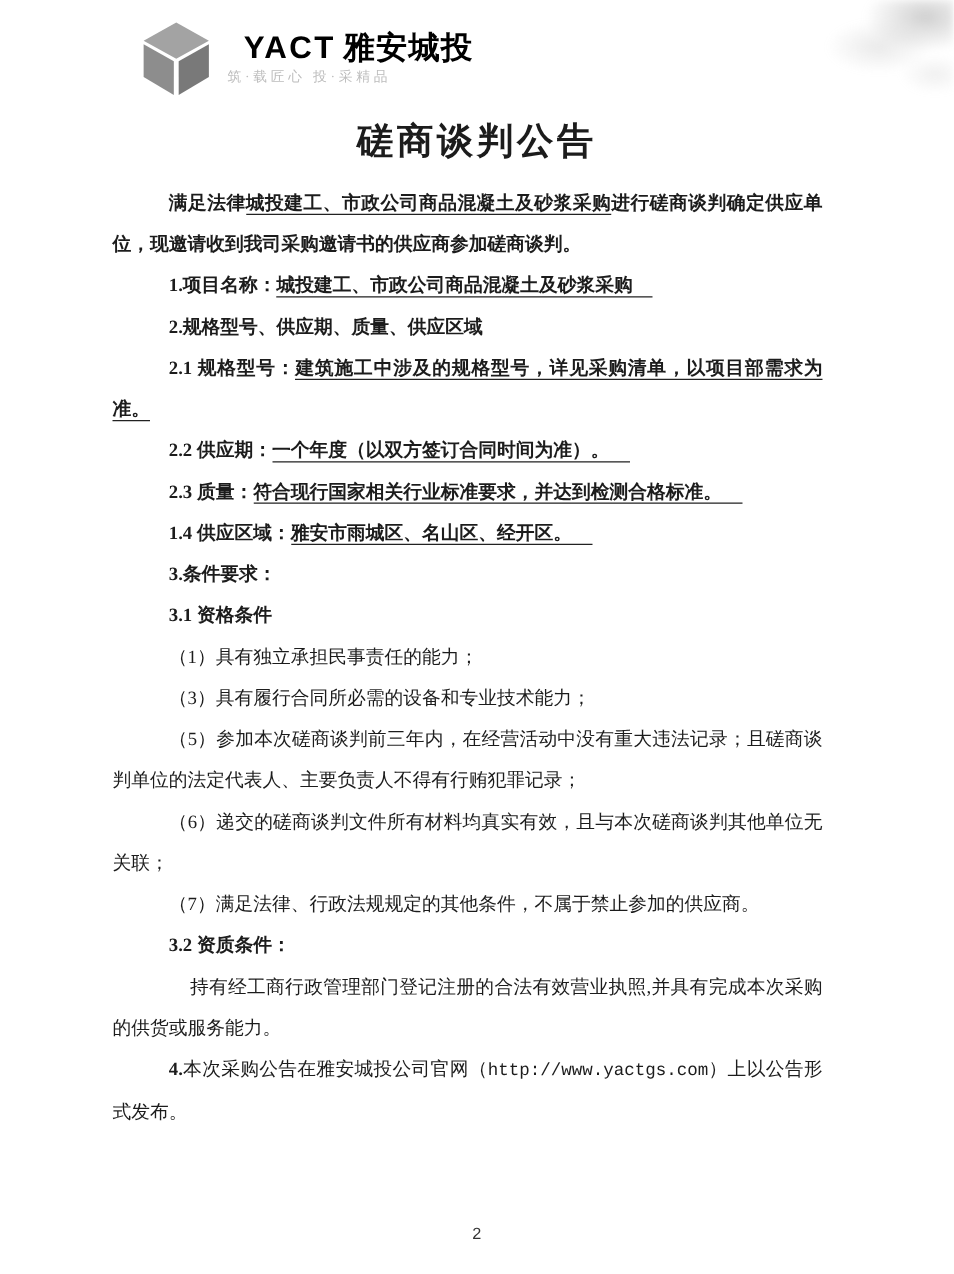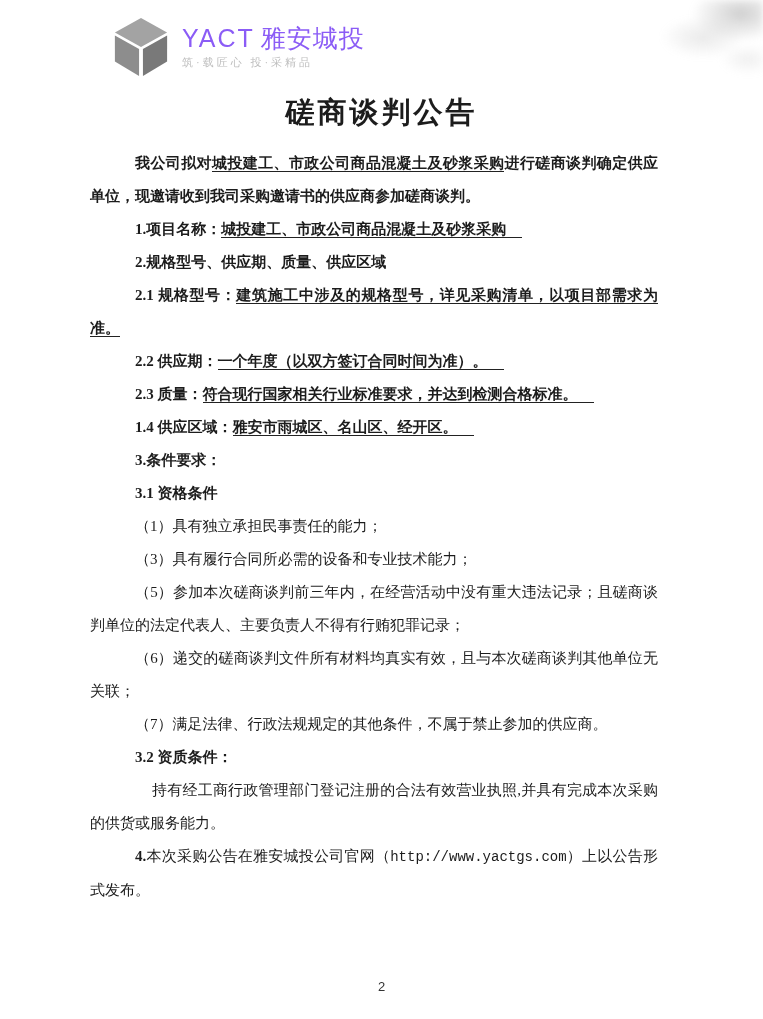--- a/index.html
+++ b/index.html
@@ -22,22 +22,22 @@
   }
   
   .logo-row {
     position:absolute; left:112px; top:16px;
     display:flex; align-items:flex-start; gap:12px;
   }
   .cube { width:58px; height:62px; }
   .brand-block { padding-top:9px; }
   .brand-line {
     font-family:"Liberation Sans","DejaVu Sans",sans-serif;
-    font-weight:normal; font-size:25px; line-height:26px;
-    color:#8b5cf6; letter-spacing:1px; white-space:nowrap;
+    font-weight:bold; font-size:25px; line-height:26px;
+    color:#000000; letter-spacing:1px; white-space:nowrap;margin-left:13px;
   }
   .brand-line .lat { letter-spacing:2px; margin-right:6px; }
   .tagline {
     font-size:11px; line-height:14px; margin-top:4px;
     color:#bdbdbd; letter-spacing:3px; white-space:nowrap;
   }
   
   .doc-title {
     position:absolute; top:93px; left:0; width:763px;
     text-align:center;
@@ -79,21 +79,21 @@
       <span class="lat">YACT</span><span>雅安城投</span>
     </div>
     <div class="tagline">筑·载匠心  投·采精品</div>
   </div>
 </div>
 
 <div class="doc-title">磋商谈判公告</div>
 
 <div class="doc-body">
 
-  <p class="ind b"><span>我公司拟对</span><span class="u">城投建工、市政公司商品混凝土及砂浆采购</span><span>进行磋商谈判确定供应单位，现邀请收到我司采购邀请书的供应商参加磋商谈判。</span></p>
+  <p class="ind b"><span>满足法律</span><span class="u">城投建工、市政公司商品混凝土及砂浆采购</span><span>进行磋商谈判确定供应单位，现邀请收到我司采购邀请书的供应商参加磋商谈判。</span></p>
 
   <p class="ind b"><span>1.项目名称：</span><span class="u pad">城投建工、市政公司商品混凝土及砂浆采购</span></p>
 
   <p class="ind b">2.规格型号、供应期、质量、供应区域</p>
 
   <p class="ind b"><span>2.1 规格型号：</span><span class="u">建筑施工中涉及的规格型号，详见采购清单，以项目部需求为准。</span></p>
 
   <p class="ind b"><span>2.2 供应期：</span><span class="u pad">一个年度（以双方签订合同时间为准）。</span></p>
 
   <p class="ind b"><span>2.3 质量：</span><span class="u pad">符合现行国家相关行业标准要求，并达到检测合格标准。</span></p>

